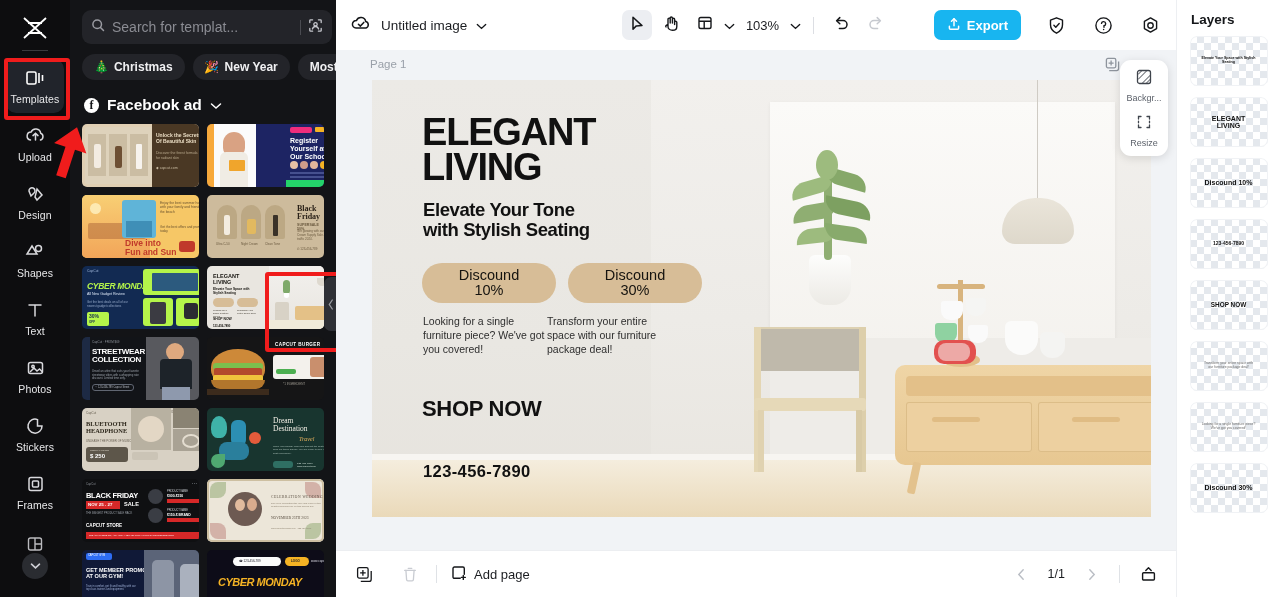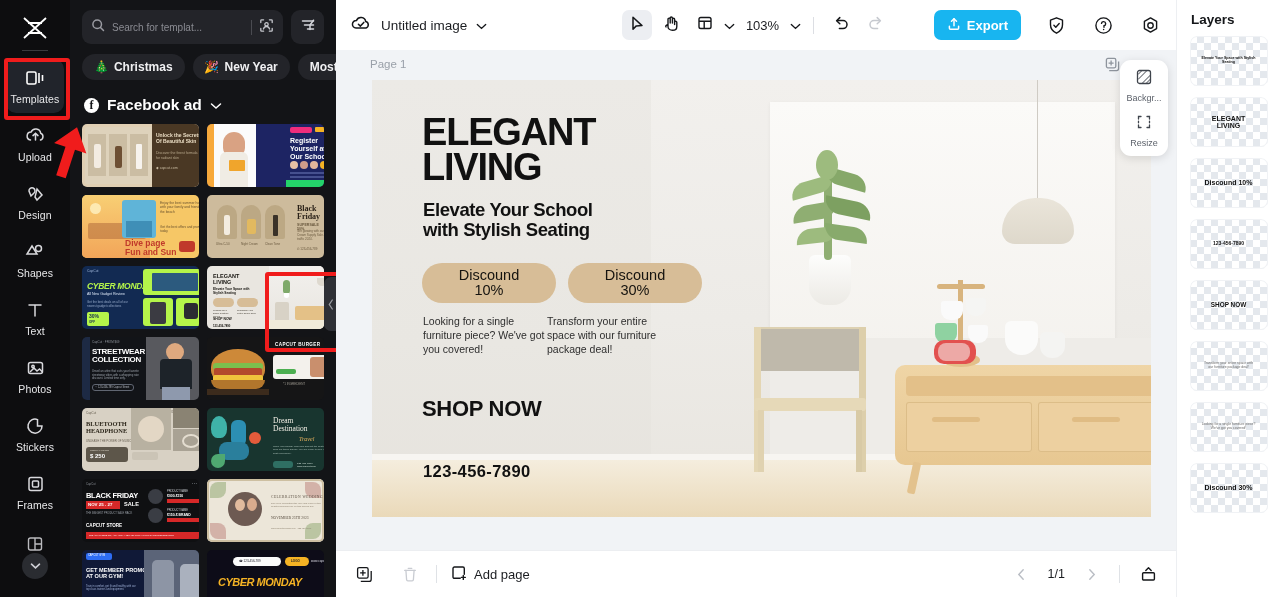--- a/index.html
+++ b/index.html
@@ -46,21 +46,21 @@
     width: 266px; flex: 0 0 266px; height: 597px; background: #131417;
     position: relative; overflow: hidden;
   }
   .panel-search-row { display: flex; gap: 8px; padding: 10px 12px 0 12px; align-items: center; }
   .search-box {
     flex: 1; height: 34px; background: #232429; border-radius: 9px;
     display: flex; align-items: center; padding: 0 9px; gap: 7px;
   }
   .search-box input {
     flex: 1; background: transparent; border: none; outline: none;
-    color: #cfcfd4; font-size: 10px; font-family: "Liberation Sans", sans-serif;
+    color: #cfcfd4; font-size: 14px; font-family: "Liberation Sans", sans-serif;
   }
   .search-box input::placeholder { color: #8b8c93; }
   .sep-v { width: 1px; height: 15px; background: #4a4b51; }
   .filter-btn {
     width: 34px; height: 34px; background: #232429; border-radius: 9px;
     display: flex; align-items: center; justify-content: center; cursor: pointer;
   }
   .chips { display: flex; gap: 8px; padding: 10px 0 0 12px; overflow: hidden; }
   .chip {
     height: 26px; background: #232429; border-radius: 13px; color: #f0f0f2;
@@ -359,21 +359,21 @@
       </div>
 
       <div class="thumb" style="background:#f6c766;">
         <div style="position:absolute;left:0;top:0;width:68px;height:63px;background:linear-gradient(180deg,#f8cf74,#f2a559);"></div>
         <div style="position:absolute;left:8px;top:8px;width:11px;height:11px;border-radius:50%;background:#fde9b2;"></div>
         <div style="position:absolute;left:6px;top:28px;width:58px;height:16px;background:#b06c3c;opacity:.55;border-radius:2px;"></div>
         <div style="position:absolute;left:40px;top:5px;width:34px;height:38px;background:#5fb4d8;border-radius:3px;"></div>
         <div style="position:absolute;left:44px;top:26px;width:26px;height:16px;background:#3f8fb7;"></div>
         <div class="tt" style="left:78px;top:6px;font-size:3.4px;color:#6b5430;line-height:1.3;width:48px;">Enjoy the best summer holiday with your family and friends at the beach</div>
         <div class="tt" style="left:78px;top:30px;font-size:3.2px;color:#6b5430;line-height:1.3;width:48px;">Get the best offers and promos today</div>
-        <div class="tt" style="left:43px;top:44px;font-size:8.5px;font-weight:bold;color:#c0392b;line-height:1;">Dive page</div>
+        <div class="tt" style="left:43px;top:44px;font-size:8.5px;font-weight:bold;color:#c0392b;line-height:1;">Dive into</div>
         <div class="tt" style="left:43px;top:53px;font-size:8.5px;font-weight:bold;color:#c0392b;line-height:1;">Fun and Sun</div>
         <div style="position:absolute;right:4px;bottom:6px;width:16px;height:11px;border-radius:3px;background:#c0392b;"></div>
       </div>
 
       <div class="thumb" style="background:#cdbb9c;">
         <div style="position:absolute;left:10px;top:10px;width:20px;height:34px;border-radius:10px 10px 2px 2px;background:#bca884;"></div>
         <div style="position:absolute;left:34px;top:10px;width:20px;height:34px;border-radius:10px 10px 2px 2px;background:#bca884;"></div>
         <div style="position:absolute;left:58px;top:10px;width:20px;height:34px;border-radius:10px 10px 2px 2px;background:#bca884;"></div>
         <div style="position:absolute;left:17px;top:20px;width:6px;height:20px;background:#f3ece0;border-radius:2px;"></div>
         <div style="position:absolute;left:40px;top:24px;width:9px;height:15px;background:#e2b95f;border-radius:2px;"></div>
@@ -703,21 +703,21 @@
         <div style="position:absolute;left:562px;top:260px;width:42px;height:24px;border-radius:10px;background:#e2514f;"></div>
         <div style="position:absolute;left:566px;top:263px;width:32px;height:18px;border-radius:8px;background:#f6f2ef;opacity:.55;"></div>
         <div style="position:absolute;left:633px;top:241px;width:33px;height:34px;border-radius:6px 6px 16px 16px;background:#fbfbfa;"></div>
         <div style="position:absolute;left:668px;top:252px;width:25px;height:26px;border-radius:5px 5px 12px 12px;background:#f4f4f2;"></div>
 
         <div class="ab-title">
           <span>ELEGANT</span><br>
           <span>LIVING</span>
         </div>
         <div class="ab-sub">
-          <span>Elevate Your School</span><br>
+          <span>Elevate Your Tone</span><br>
           <span>with Stylish Seating</span>
         </div>
         <div class="pill p1">
           <div><span>Discound</span><br>
           <span>10%</span></div>
         </div>
         <div class="pill p2">
           <div><span>Discound</span><br>
           <span>30%</span></div>
         </div>

